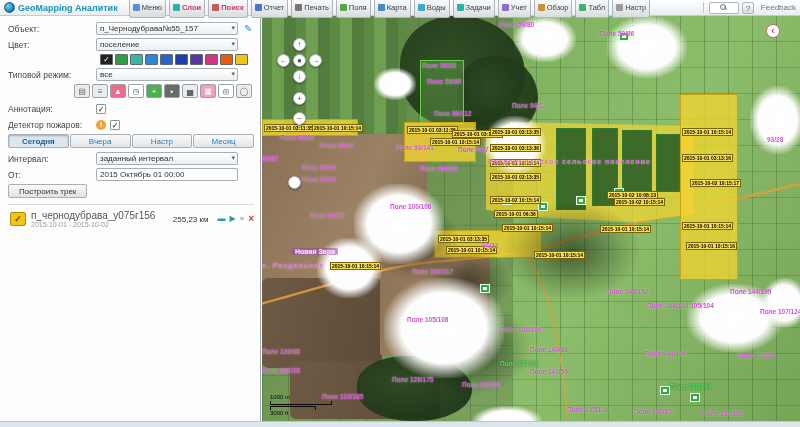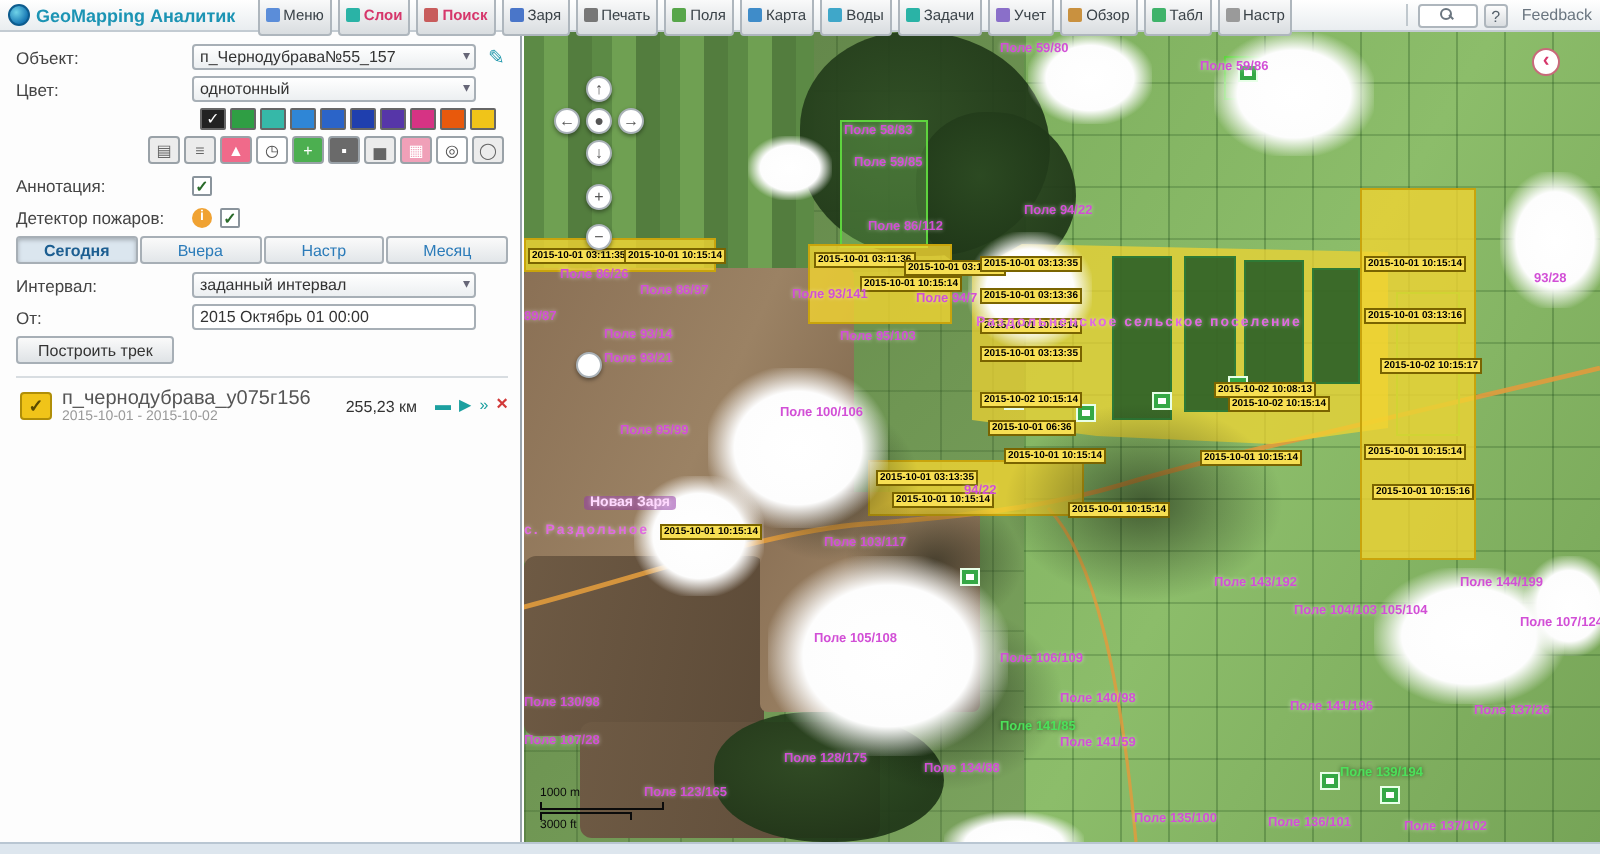--- a/index.html
+++ b/index.html
@@ -135,21 +135,21 @@
         <div class="tb-btn">
           <div class="tb-ic" style="background: rgb(42, 179, 166);"></div>
           <div class="tb-lb accent">Слои</div>
         </div>
         <div class="tb-btn">
           <div class="tb-ic" style="background: rgb(200, 92, 92);"></div>
           <div class="tb-lb accent">Поиск</div>
         </div>
         <div class="tb-btn">
           <div class="tb-ic" style="background: rgb(74, 118, 201);"></div>
-          <div class="tb-lb">Заря</div>
+          <div class="tb-lb">Отчет</div>
         </div>
         <div class="tb-btn">
           <div class="tb-ic" style="background: rgb(119, 119, 119);"></div>
           <div class="tb-lb">Печать</div>
         </div>
         <div class="tb-btn">
           <div class="tb-ic" style="background: rgb(87, 166, 74);"></div>
           <div class="tb-lb">Поля</div>
         </div>
         <div class="tb-btn">
@@ -194,36 +194,43 @@
       <span class="slabel">Объект:</span>
       <div class="sel">
         <span>п_Чернодубрава№55_157</span>
         <span class="arr">▾</span>
       </div>
       <span class="editic">✎</span>
     </div>
     <div class="srow">
       <span class="slabel">Цвет:</span>
       <div class="sel">
-        <span>однотонный</span>
+        <span>поселение</span>
         <span class="arr">▾</span>
       </div>
     </div>
     <div class="swrow">
         <div class="sw" style="background: rgb(34, 34, 34);">✓</div>
         <div class="sw" style="background: rgb(47, 158, 68);"></div>
         <div class="sw" style="background: rgb(54, 184, 168);"></div>
         <div class="sw" style="background: rgb(47, 134, 214);"></div>
         <div class="sw" style="background: rgb(43, 100, 200);"></div>
         <div class="sw" style="background: rgb(31, 63, 174);"></div>
         <div class="sw" style="background: rgb(86, 54, 168);"></div>
         <div class="sw" style="background: rgb(214, 51, 132);"></div>
         <div class="sw" style="background: rgb(232, 89, 12);"></div>
         <div class="sw" style="background: rgb(240, 196, 25);"></div>
       </div>
+    <div class="srow">
+      <span class="slabel">Типовой режим:</span>
+      <div class="sel">
+        <span>все</span>
+        <span class="arr">▾</span>
+      </div>
+    </div>
     <div class="micons">
         <div class="mic" style="background: rgb(236, 236, 236); color: rgb(102, 102, 102);">▤</div>
         <div class="mic" style="background: rgb(236, 236, 236); color: rgb(102, 102, 102);">≡</div>
         <div class="mic" style="background: rgb(240, 106, 138); color: rgb(255, 255, 255);">▲</div>
         <div class="mic" style="background: rgb(255, 255, 255); color: rgb(85, 85, 85);">◷</div>
         <div class="mic" style="background: rgb(76, 175, 80); color: rgb(255, 255, 255);">+</div>
         <div class="mic" style="background: rgb(106, 106, 106); color: rgb(255, 255, 255);">▪</div>
         <div class="mic" style="background: rgb(236, 236, 236); color: rgb(102, 102, 102);">▅</div>
         <div class="mic" style="background: rgb(240, 160, 184); color: rgb(255, 255, 255);">▦</div>
         <div class="mic" style="background: rgb(255, 255, 255); color: rgb(85, 85, 85);">◎</div>

